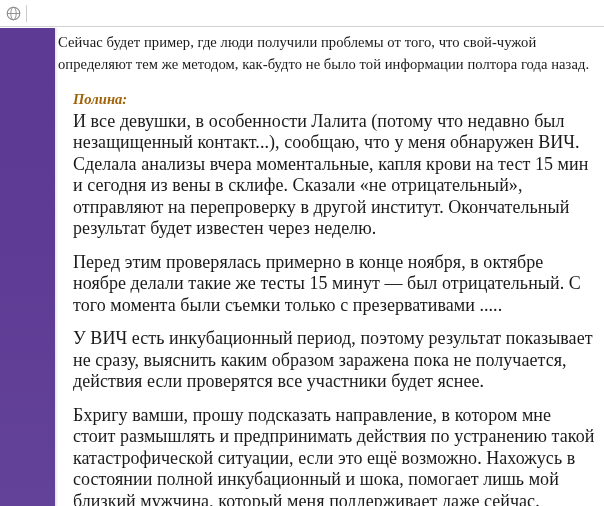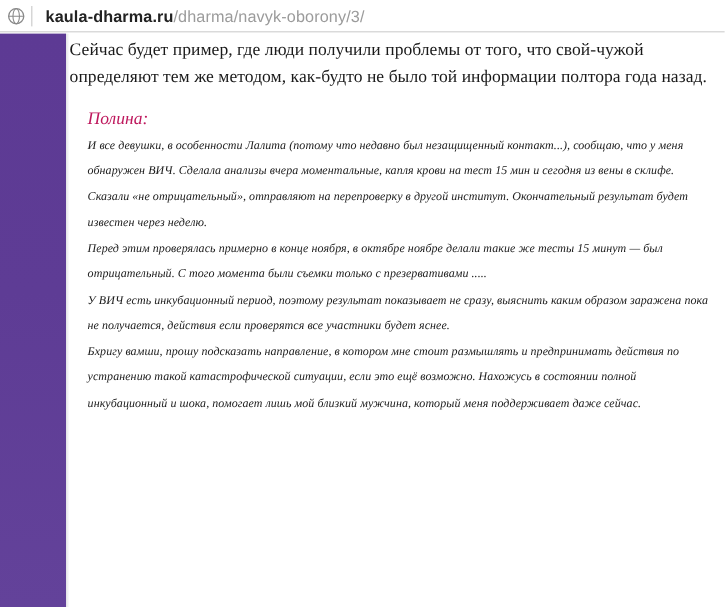--- a/index.html
+++ b/index.html
@@ -120,47 +120,45 @@
   }
 
   .quote-block {
     margin-top: 14px;
     padding-left: 15px;
   }
   .quote-name {
     font-size: 14.6px;
     line-height: 21.5px;
     font-style: italic;
-    font-weight: normal;
-    color: #be185d;
+    font-weight: bold;
+    color: #a16207;
   }
   .quote-para {
-    font-size: 10px;
+    font-size: 18px;
     line-height: 21.5px;
-    font-style: italic;
     color: #1a1a1a;
     letter-spacing: 0.05px;
   }
-  .quote-para + .quote-para { margin-top: 0; }
+  .quote-para + .quote-para { margin-top: 12px; }
 </style>
 </head>
 <body>
 
 <div class="screen">
 
   <div class="addressbar">
     <span class="site-icon">
       <svg width="15" height="15" viewBox="0 0 15 15" aria-hidden="true">
         <circle cx="7.5" cy="7.5" r="6.3" fill="none" stroke="#8a8a8a" stroke-width="1.1"></circle>
         <ellipse cx="7.5" cy="7.5" rx="2.7" ry="6.3" fill="none" stroke="#8a8a8a" stroke-width="0.9"></ellipse>
         <line x1="1.3" y1="7.5" x2="13.7" y2="7.5" stroke="#8a8a8a" stroke-width="0.9"></line>
       </svg>
     </span>
     <span class="url-divider"></span>
-    <span class="url-text"><span class="url-domain">kaula-dharma.ru</span><span class="url-path">/dharma/navyk-oborony/3/</span></span>
   </div>
 
   <div class="page">
 
     <div class="purple-band"></div>
     <div class="band-edge"></div>
 
     <div class="content">
 
       <p class="intro">Сейчас будет пример, где люди получили проблемы от того, что свой-чужой определяют тем же методом, как-будто не было той информации полтора года назад.</p>

